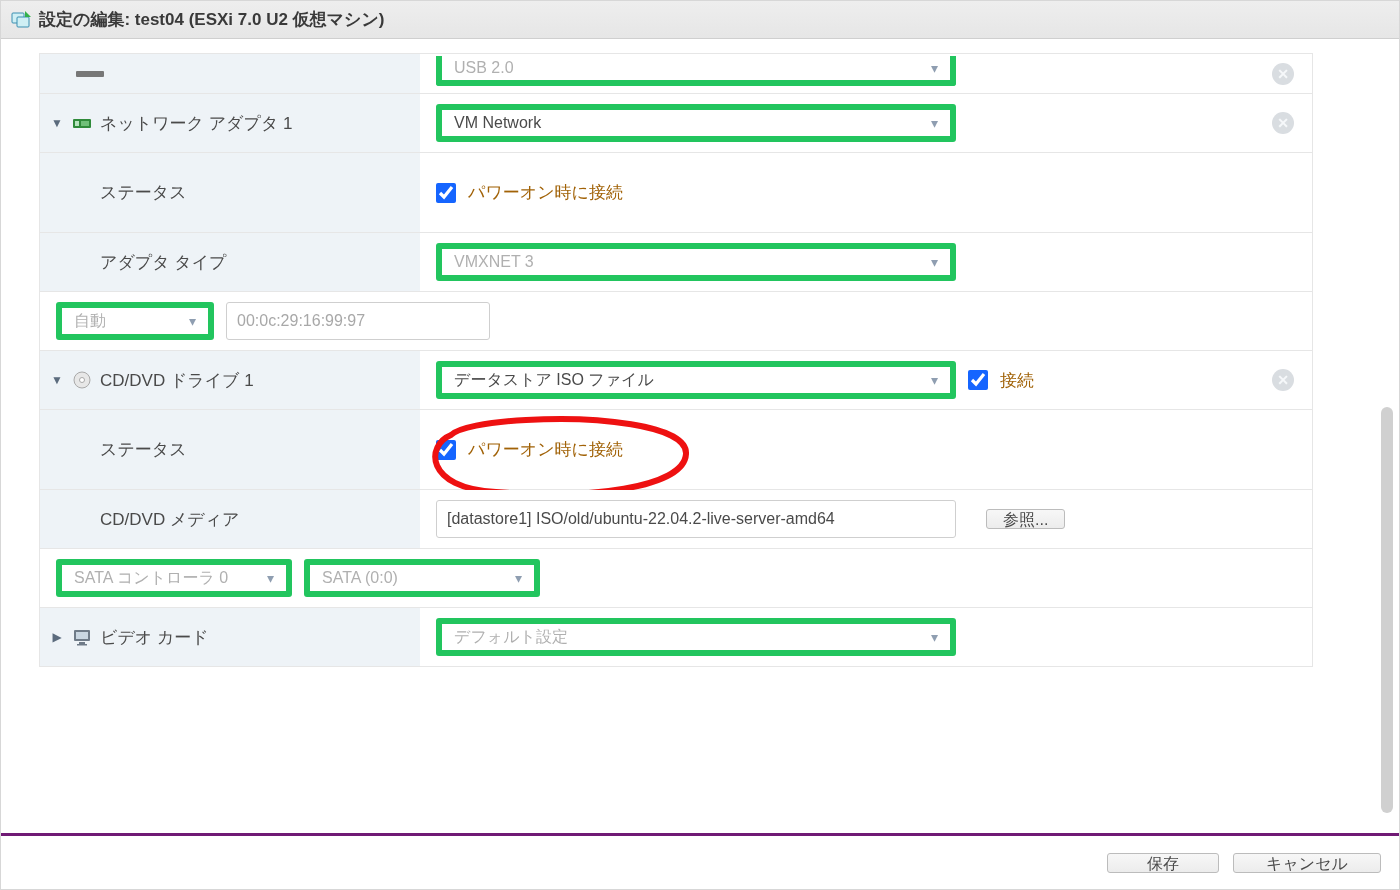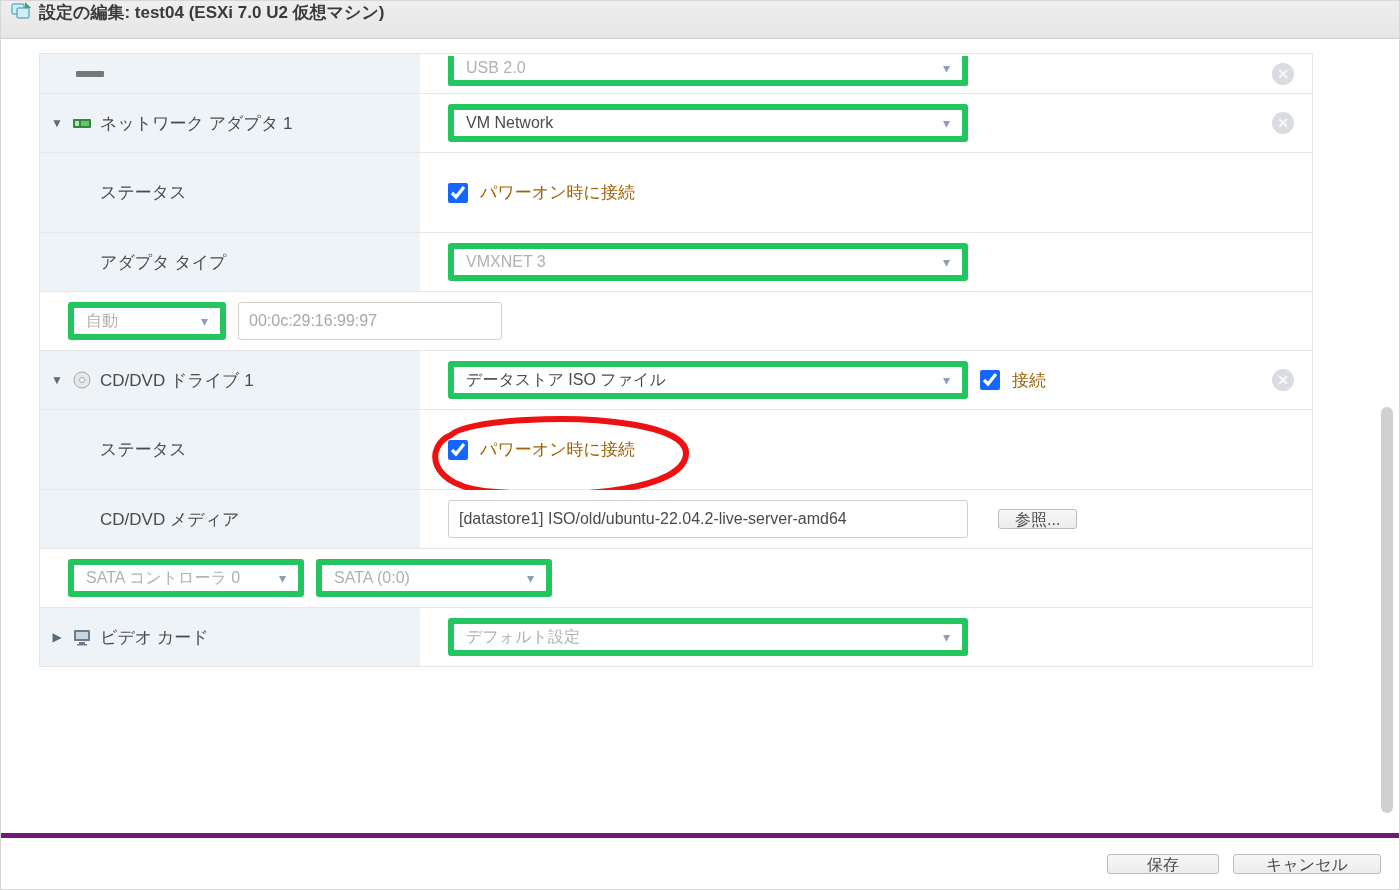--- a/index.html
+++ b/index.html
@@ -1,39 +1,39 @@
 <!DOCTYPE html>
 <html><head>
   <meta charset="utf-8">
   <style>
     * { box-sizing: border-box; margin: 0; padding: 0; font-family: "Helvetica Neue", Arial, "ヒラギノ角ゴ Pro", "Hiragino Kaku Gothic Pro", "メイリオ", Meiryo, sans-serif; }
     html, body { width: 1400px; height: 890px; background: #fff; }
     .window { width: 1400px; height: 890px; display: flex; flex-direction: column; border: 1px solid #d7d7d7; }
-    .titlebar { height: 38px; background: linear-gradient(#eee,#e6e6e6); border-bottom: 1px solid #cfcfcf; display: flex; align-items: flex-start; padding: 0 10px; gap: 8px; }
+    .titlebar { height: 38px; background: linear-gradient(#eee,#e6e6e6); border-bottom: 1px solid #cfcfcf; display: flex; align-items: center; padding: 0 10px; gap: 8px; }
     .titlebar-icon { width: 20px; height: 20px; }
     .titlebar-text { font-size: 17px; font-weight: bold; color: #3a3a3a; }
     .body { flex: 1 1 auto; position: relative; overflow: hidden; }
     .panel { position: absolute; left: 38px; top: 14px; width: 1274px; border: 1px solid #e6e6e6; }
     .row { display: flex; border-bottom: 1px solid #e6e6e6; }
     .row:last-child { border-bottom: none; }
     .label-cell { width: 380px; background: #eef3f7; padding: 14px 10px 14px 10px; display: flex; align-items: center; gap: 8px; color: #4a4a4a; font-size: 17px; }
     .label-cell.sub { padding-left: 60px; }
-    .value-cell { flex: 1; background: #fff; padding: 10px 28px; display: flex; align-items: center; gap: 12px; position: relative; }
+    .value-cell { flex: 1; background: #fff; padding: 10px 16px; display: flex; align-items: center; gap: 12px; position: relative; }
     .expander { width: 14px; color: #5b6b7d; font-size: 12px; flex: 0 0 14px; text-align: center; }
     .hw-icon { width: 20px; height: 20px; flex: 0 0 20px; }
     .select { height: 38px; border: 6px solid #22c55e; border-radius: 3px; background: #fff; display: inline-flex; align-items: center; justify-content: space-between; padding: 0 12px; font-size: 16px; color: #4a4a4a; cursor: pointer; }
     .select.disabled { color: #b0b0b0; background: #fff; }
     .select .caret { color: #8f9eb1; font-size: 14px; margin-left: 10px; }
     .chk { width: 20px; height: 20px; accent-color: #1565ff; flex: 0 0 20px; }
     .chk-label { font-size: 17px; color: #a16207; }
     .txt-input { height: 38px; border: 1px solid #cfcfcf; border-radius: 3px; padding: 0 10px; font-size: 16px; color: #4a4a4a; }
     .txt-input[disabled] { color: #a8a8a8; background: #fff; }
     .btn { height: 20px; border: 1px solid #bcbcbc; background: linear-gradient(#f7f7f7,#ececec); border-radius: 3px; padding: 0 16px; font-size: 16px; color: #4a4a4a; cursor: pointer; }
     .remove-x { position: absolute; right: 18px; top: 50%; transform: translateY(-50%); width: 22px; height: 22px; border-radius: 50%; background: #d9dde1; color: #f6f8fa; display: flex; align-items: center; justify-content: center; font-size: 14px; font-weight: bold; cursor: pointer; }
-    .footer { height: 56px; border-top: 5px solid #701a75; display: flex; align-items: center; justify-content: flex-end; padding: 1px 18px; gap: 14px; background: #fff; }
+    .footer { height: 56px; border-top: 3px solid #701a75; display: flex; align-items: center; justify-content: flex-end; padding: 1px 18px; gap: 14px; background: #fff; }
     .scrollbar { position: absolute; right: 6px; top: 368px; width: 12px; height: 406px; background: #d0d0d0; border-radius: 6px; }
     .annot-circle { position: absolute; pointer-events: none; }
     .inline-svg { display:block }
     
     .w520 { width: 520px; }
     .w158 { width: 158px; }
     .w264 { width: 264px; }
     .w248 { width: 236px; }
   </style>
 </head>

